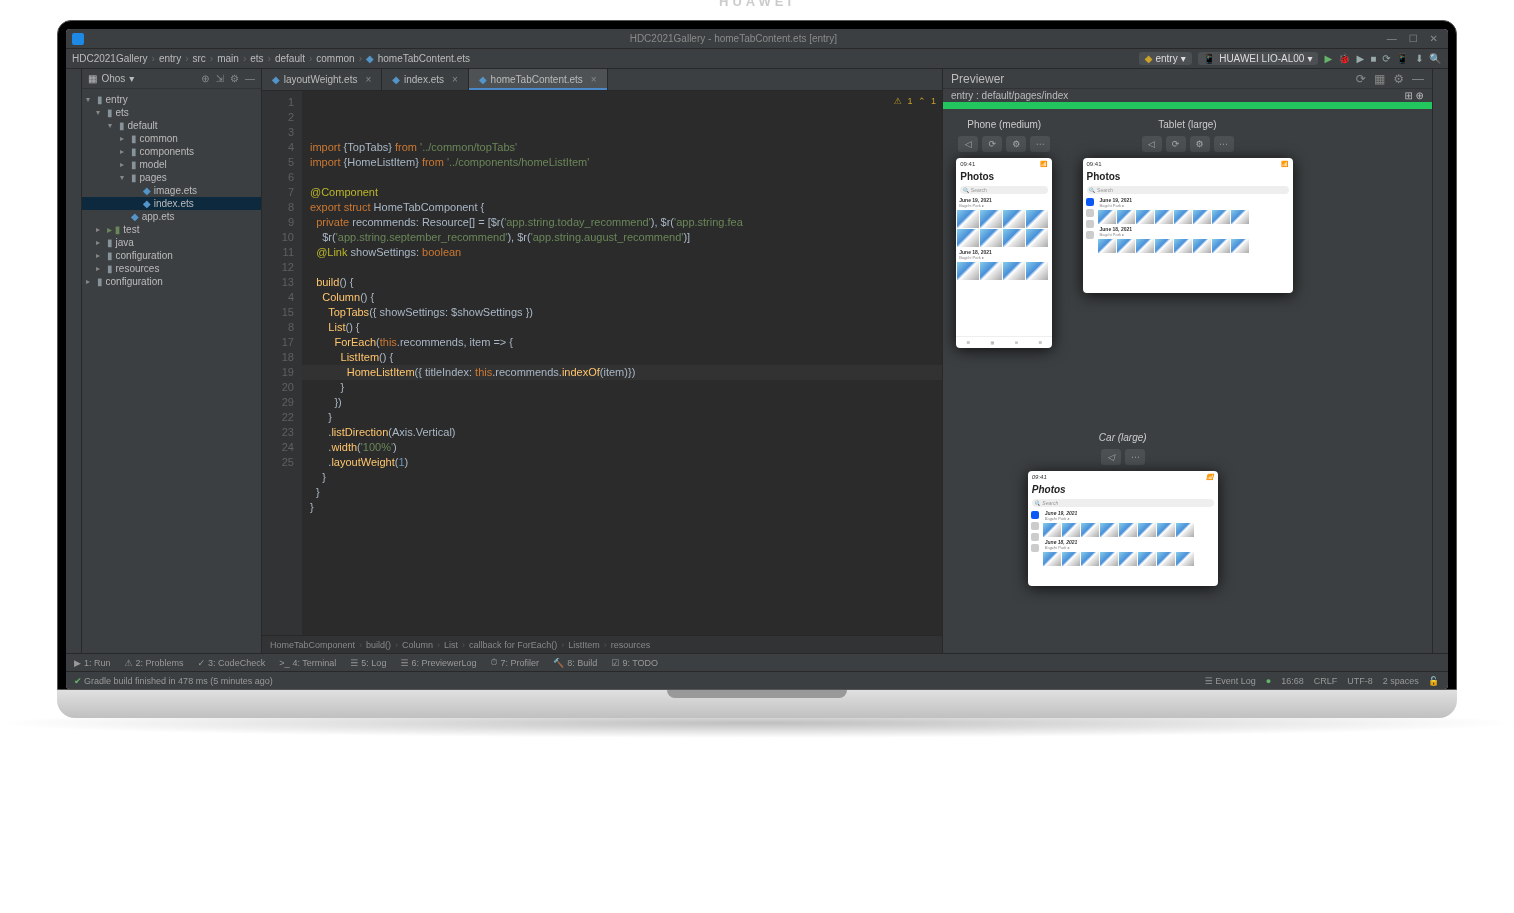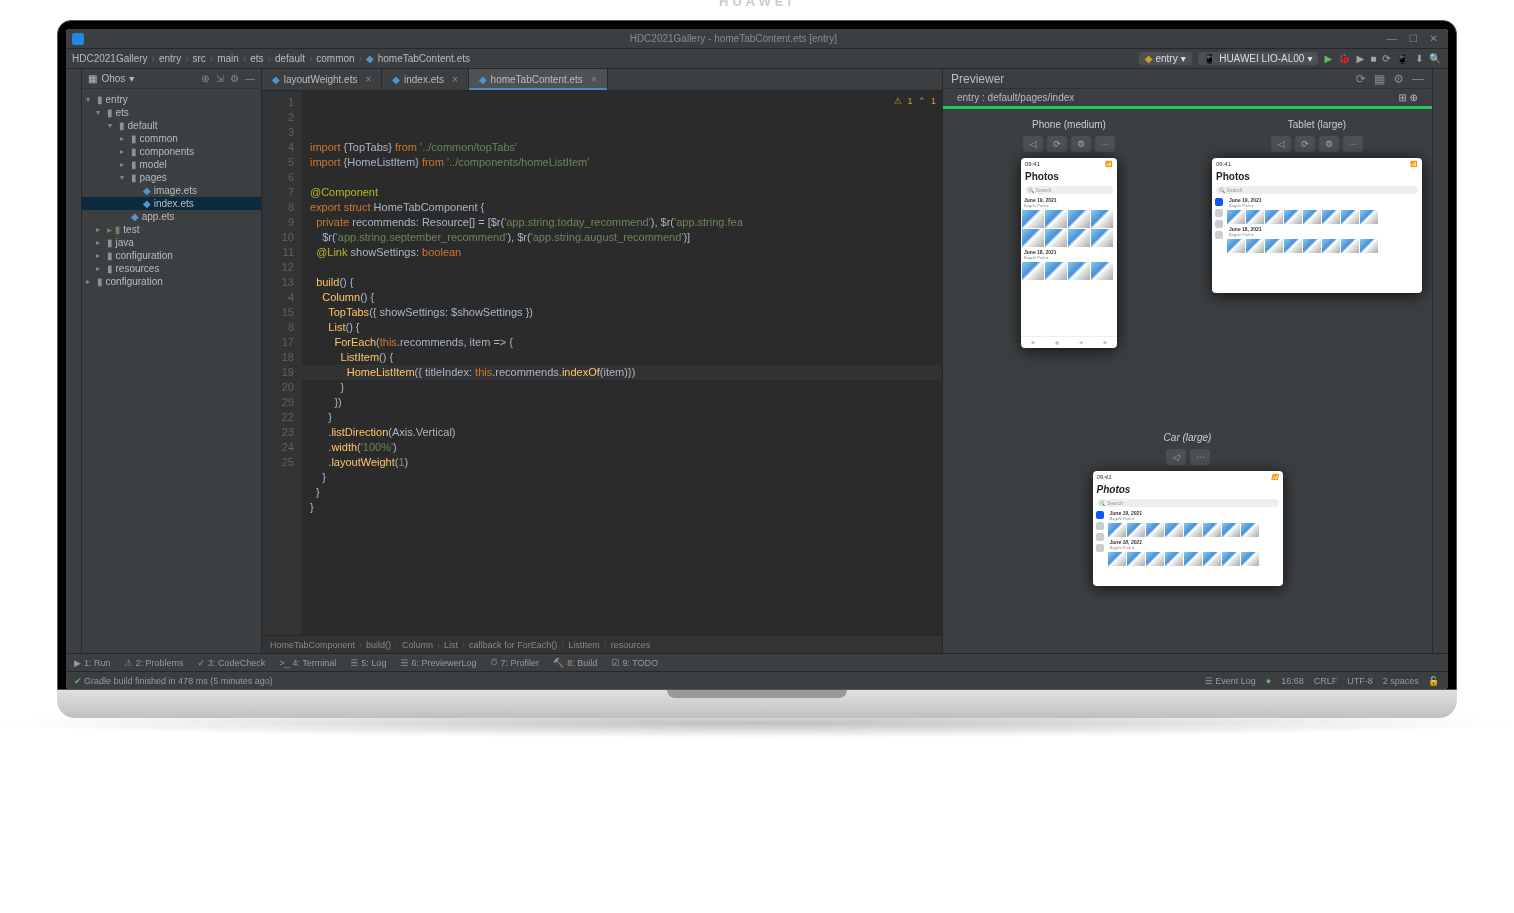--- a/index.html
+++ b/index.html
@@ -74,22 +74,22 @@
 .code .n { color:#6897bb; }
 .warning-badge { position:absolute; top:3px; right:6px; font-size:9px; color:#c9a227; display:flex; gap:3px; align-items:center; }
 
 .editor-breadcrumb { height:18px; border-top:1px solid #282828; background:#313335; display:flex; align-items:center; gap:4px; padding:0 8px; font-size:9px; color:#888; }
 .editor-breadcrumb .sep { color:#555; }
 
 
 .previewer { width: 490px; background:#3c3f41; border-left:1px solid #282828; display:flex; flex-direction:column; }
 .previewer-header { height:20px; display:flex; align-items:center; justify-content:space-between; padding:0 8px; font-size:12px; color:#bbb; border-bottom:1px solid #313335; }
 .previewer-header .icons { display:flex; gap:8px; color:#888; }
-.previewer-sub { height:20px; display:flex; align-items:center; justify-content:space-between; padding:0 14px; font-size:10px; color:#bbb; border-bottom:3px solid #22c55e; }
-.previewer-canvas { flex:1; position:relative; padding:10px; display:grid; grid-template-columns: 1fr; grid-template-rows: auto auto; gap:27px; overflow:auto; }
+.previewer-sub { height:20px; display:flex; align-items:center; justify-content:space-between; padding:0 8px; font-size:10px; color:#bbb; border-bottom:7px solid #22c55e; }
+.previewer-canvas { flex:1; position:relative; padding:10px; display:grid; grid-template-columns: 1fr 1fr 1fr; grid-template-rows: auto auto; gap:27px; overflow:auto; }
 .device-group { display:flex; flex-direction:column; align-items:center; gap:6px; }
 .device-group.car { grid-column: 1 / span 2; font-style: italic; }
 .device-label { font-size:10px; color:#ccc; }
 .device-controls { display:flex; gap:4px; }
 .device-controls .btn { width:20px; height:16px; background:#4c5052; border-radius:3px; display:flex; align-items:center; justify-content:center; font-size:9px; color:#aaa; cursor:pointer; }
 
 .device-frame { background:#fff; border-radius:4px; box-shadow: 0 2px 15px rgba(0,0,0,0.8); overflow:hidden; display:flex; flex-direction:column; }
 .device-frame.phone { width:96px; height:190px; }
 .device-frame.tablet { width:210px; height:135px; }
 .device-frame.car { width:190px; height:115px; }

